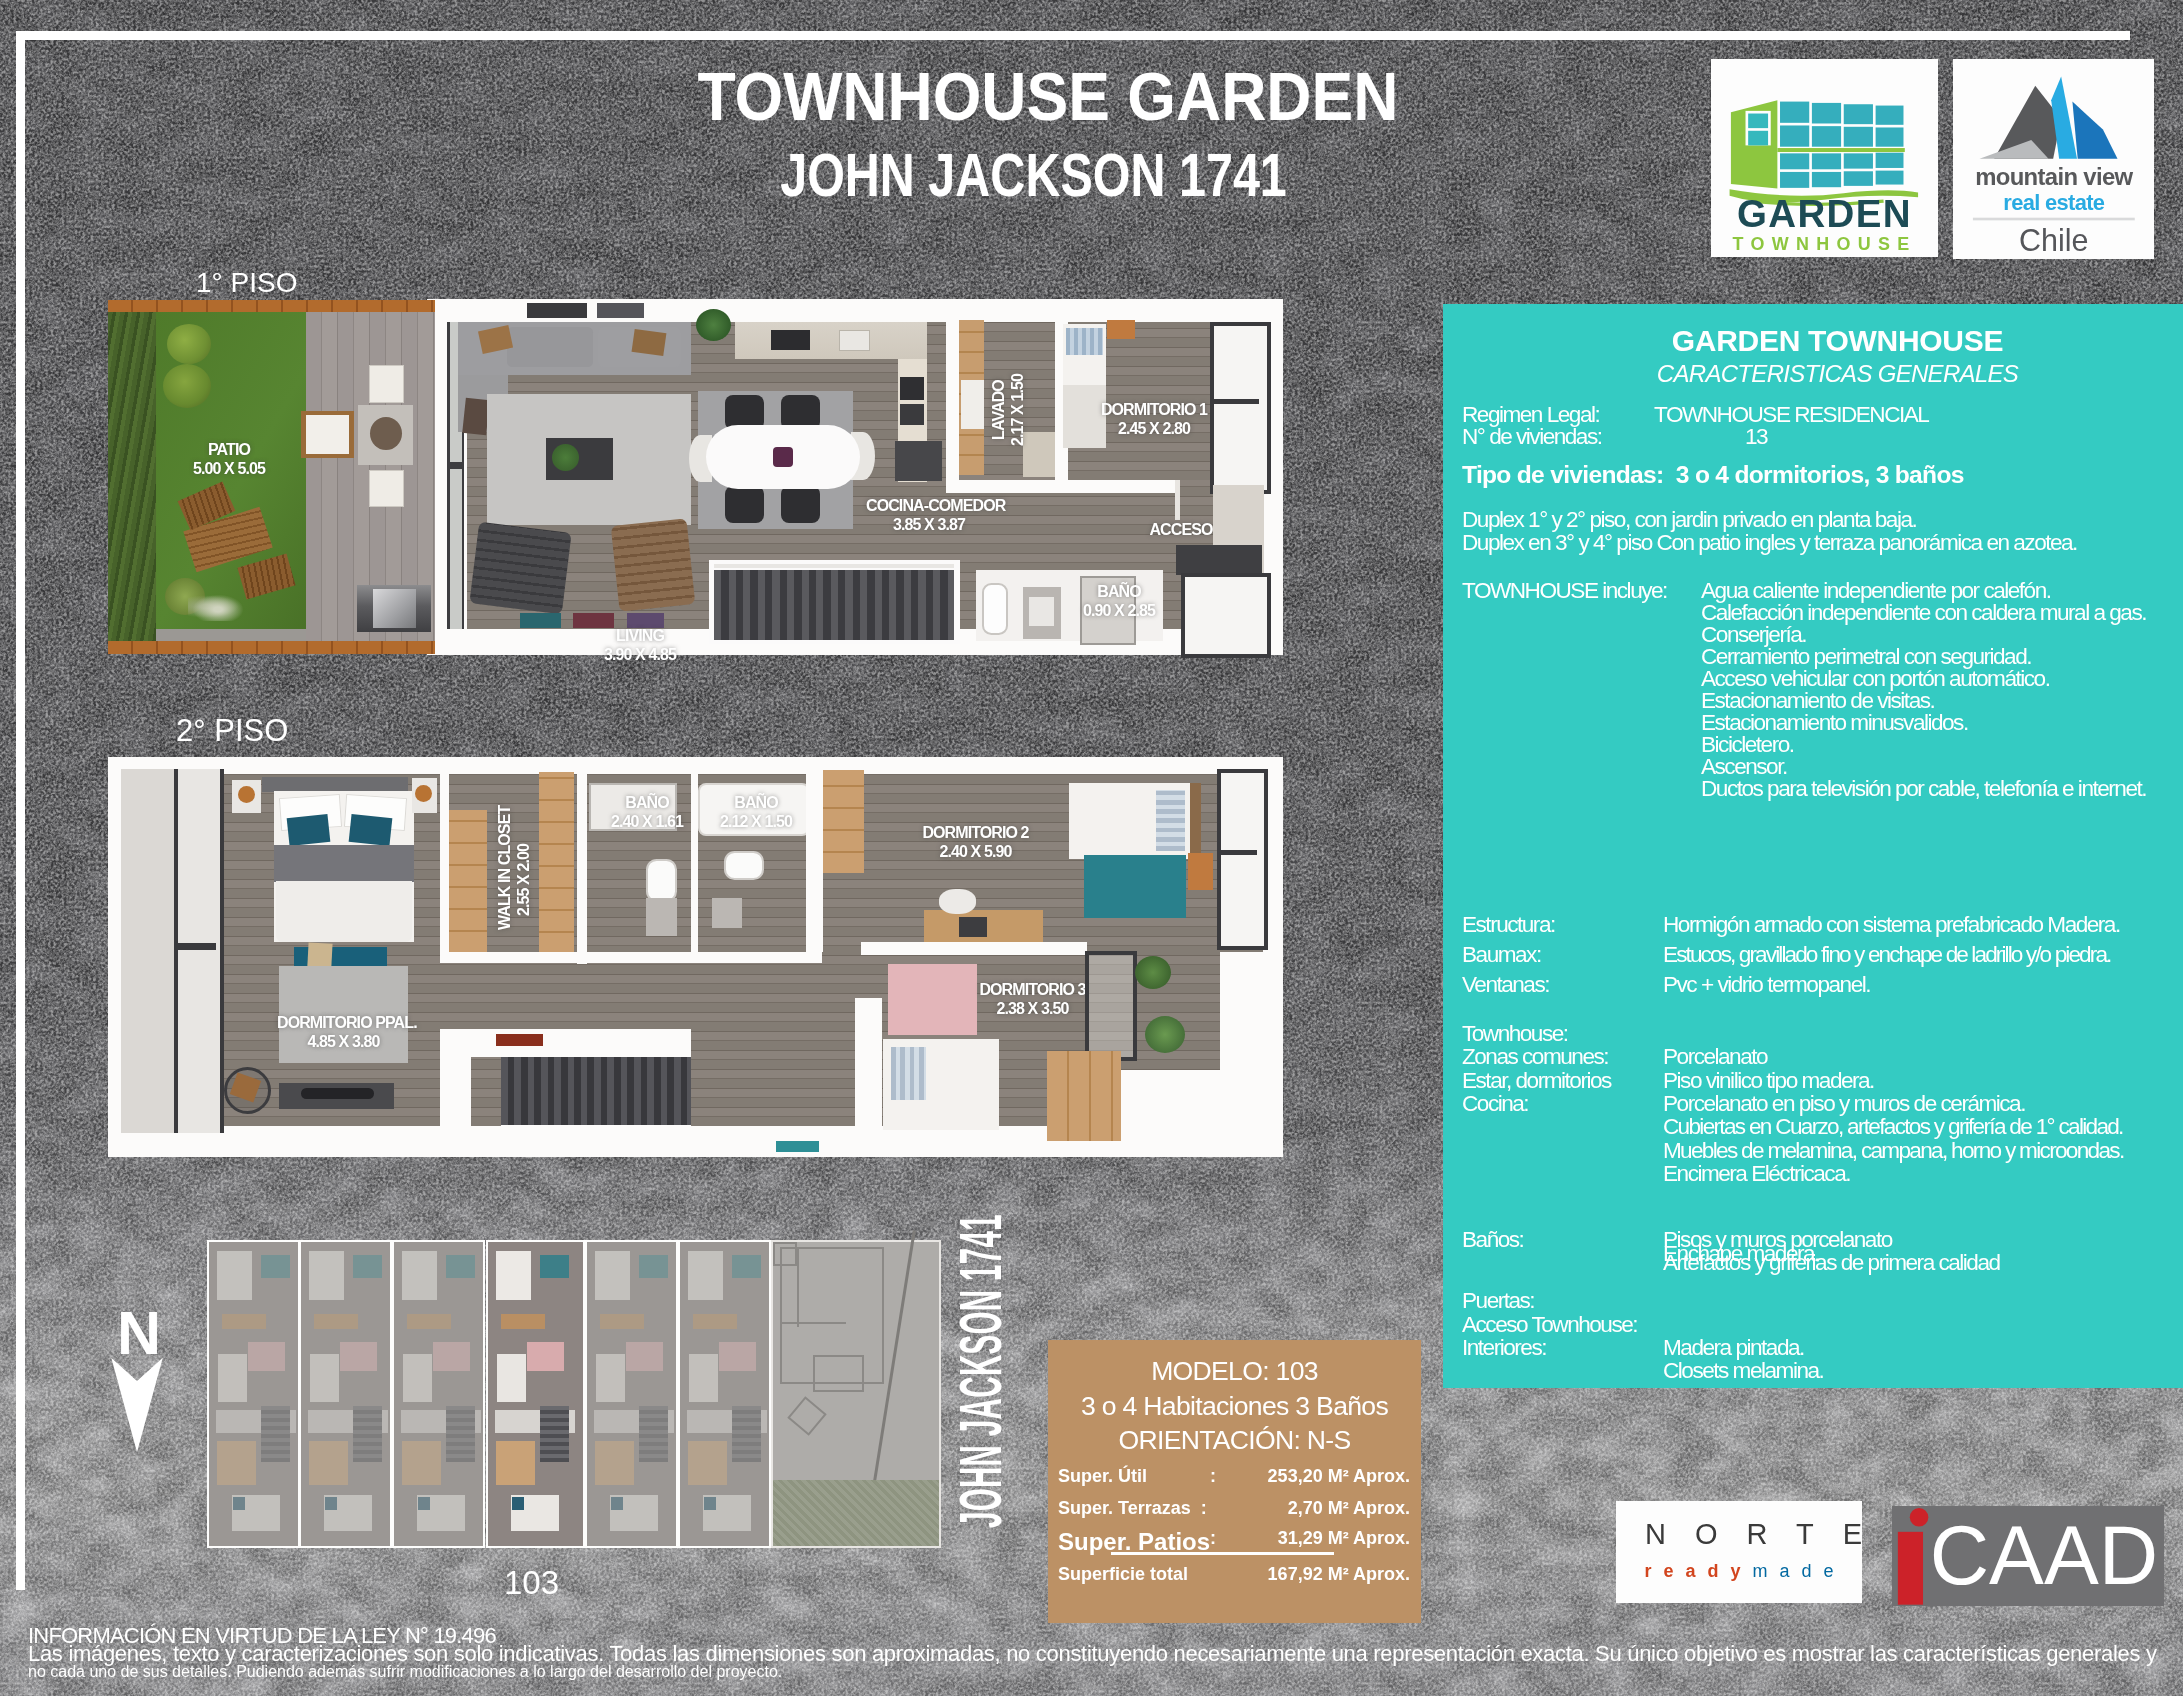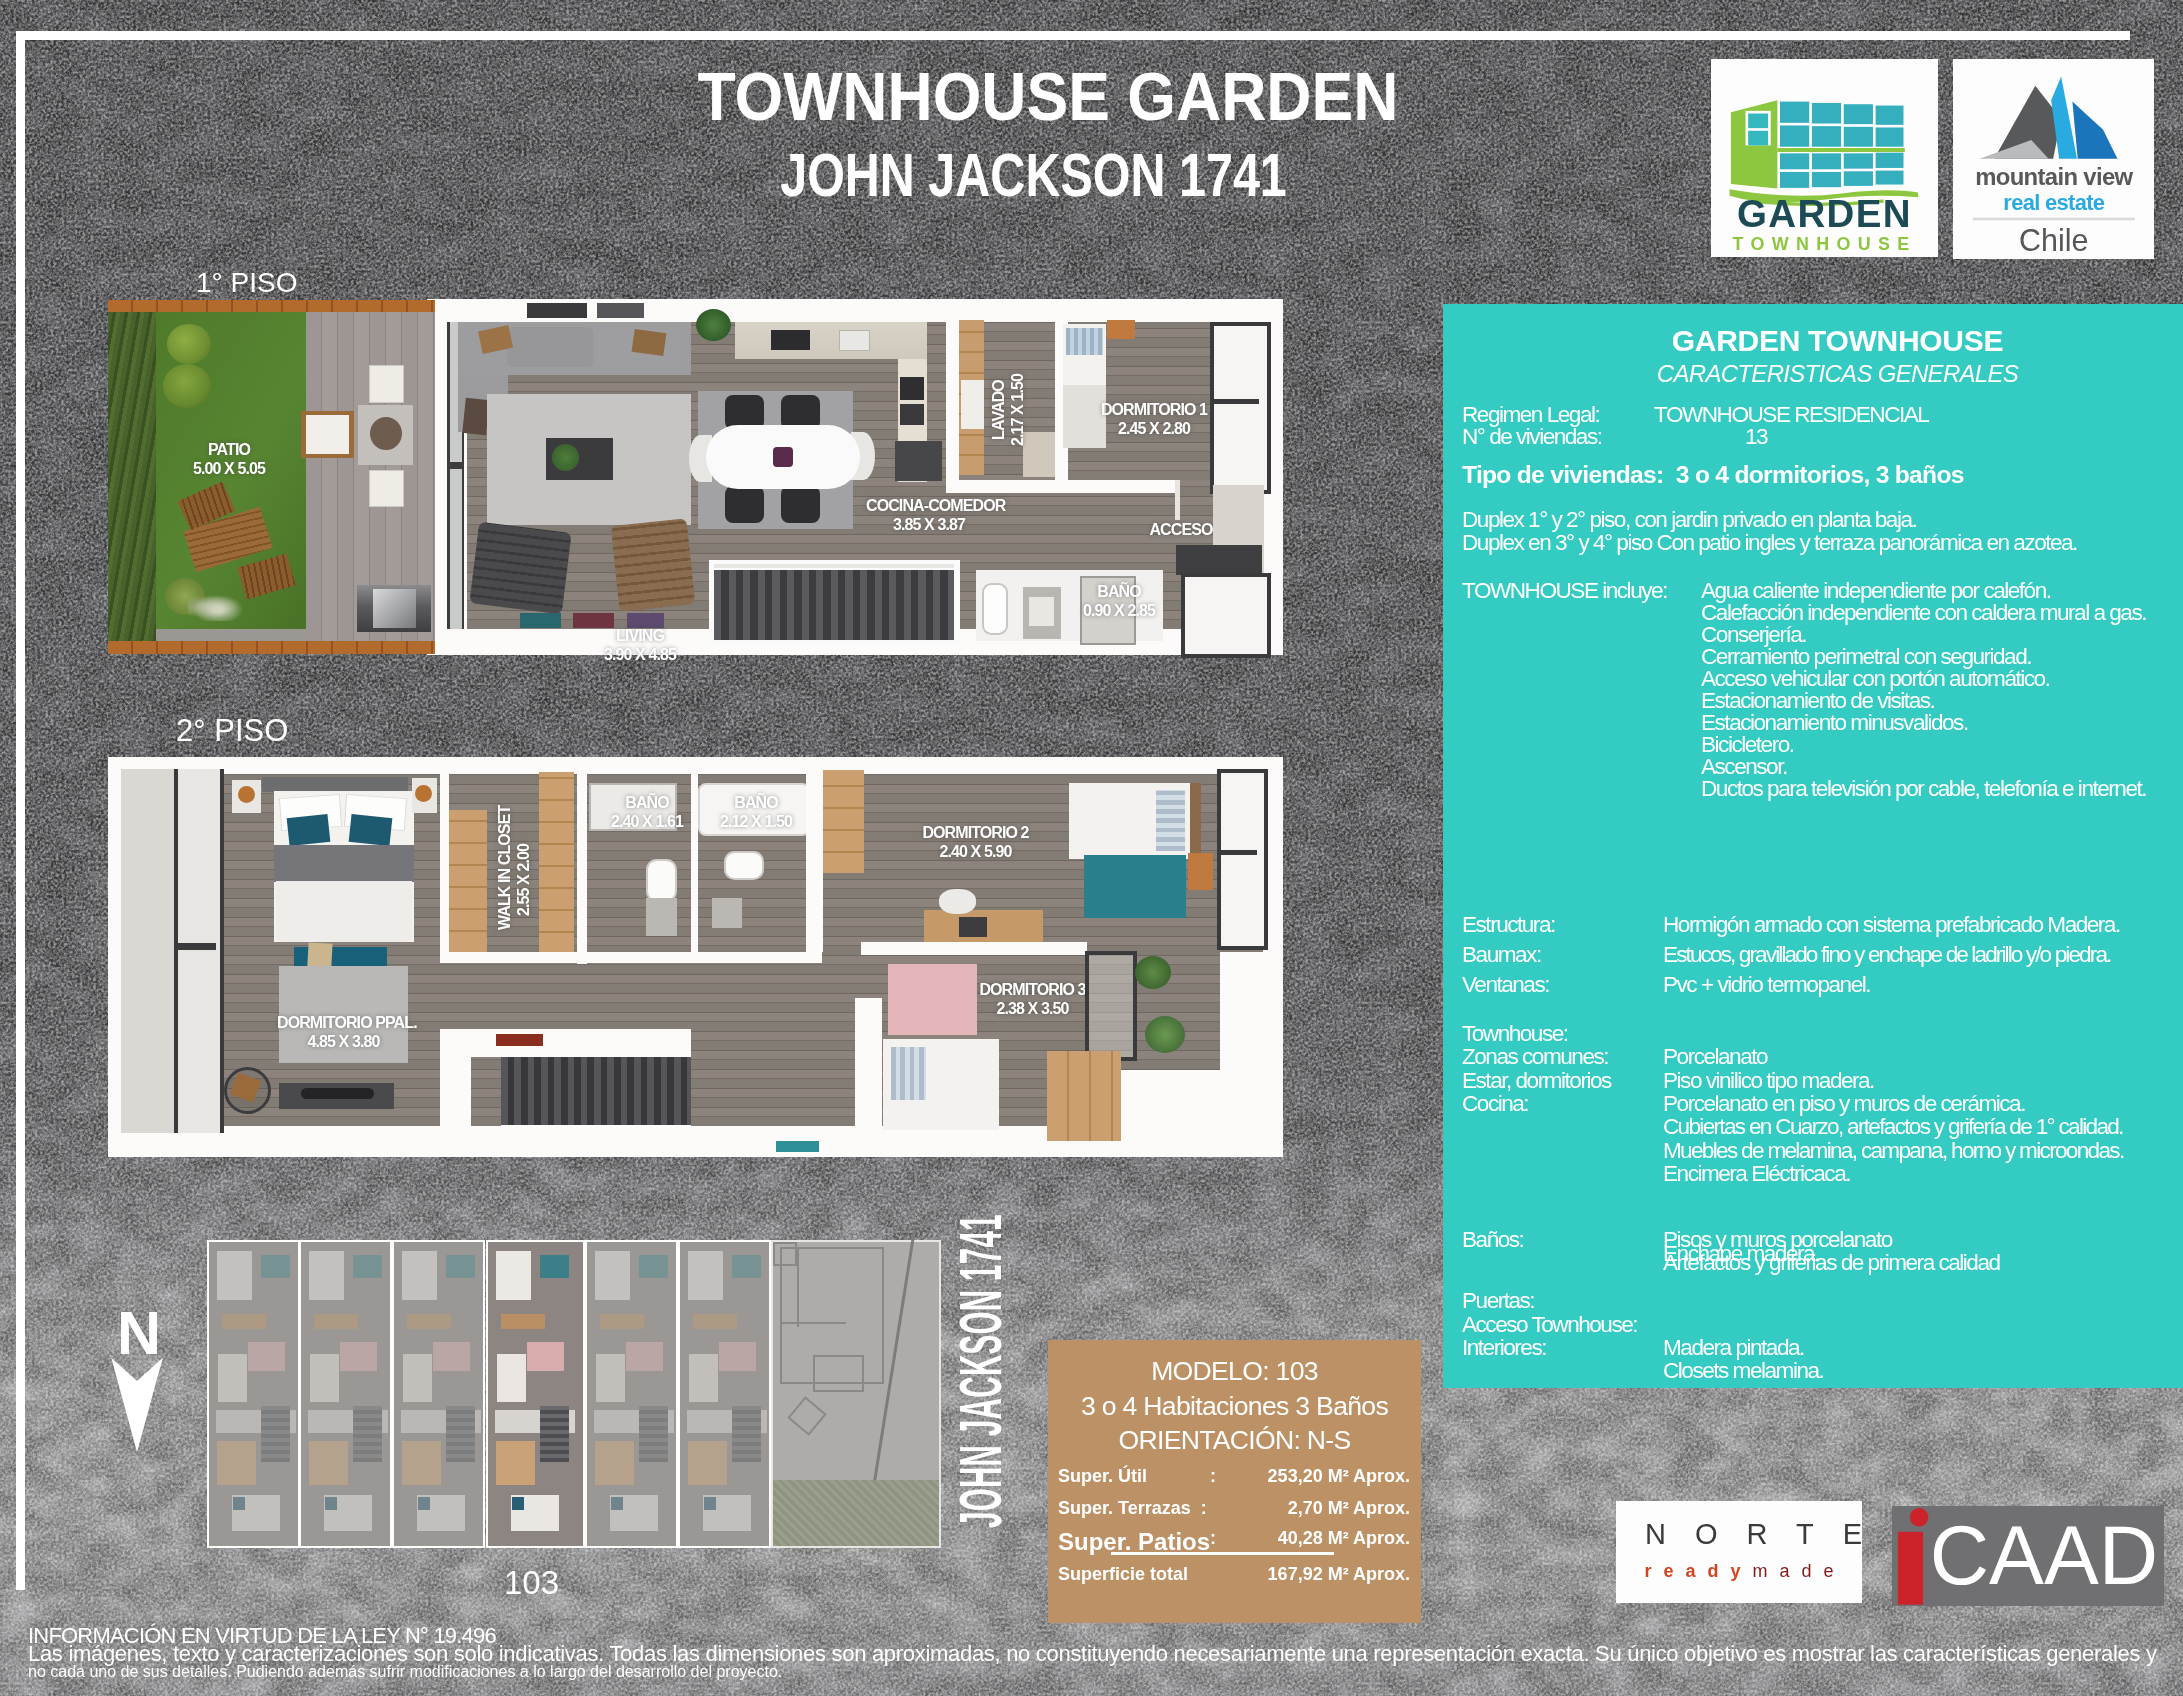--- a/index.html
+++ b/index.html
@@ -680,32 +680,32 @@
 
 <div class="abs wt" style="left:1058px;top:1466px;font-size:18px;font-weight:bold">Super. Útil</div>
 <div class="abs wt" style="left:1210px;top:1466px;font-size:18px;font-weight:bold">:</div>
 <div class="abs wt" style="left:1213px;top:1466px;width:197px;text-align:right;font-size:18px;font-weight:bold">253,20 M² Aprox.</div>
 
 <div class="abs wt" style="left:1058px;top:1498px;font-size:18px;font-weight:bold">Super. Terrazas&nbsp;&nbsp;:</div>
 <div class="abs wt" style="left:1213px;top:1498px;width:197px;text-align:right;font-size:18px;font-weight:bold">2,70 M² Aprox.</div>
 
 <div class="abs wt" style="left:1058px;top:1528px;font-size:24px;font-weight:bold">Super. Patios</div>
 <div class="abs wt" style="left:1210px;top:1528px;font-size:18px;font-weight:bold">:</div>
-<div class="abs wt" style="left:1213px;top:1528px;width:197px;text-align:right;font-size:18px;font-weight:bold">40,28 M² Aprox.</div>
+<div class="abs wt" style="left:1213px;top:1528px;width:197px;text-align:right;font-size:18px;font-weight:bold">31,29 M² Aprox.</div>
 
 <div class="abs" style="left:1111px;top:1552px;width:223px;height:2.7px;background:#fff"></div>
 
 <div class="abs wt" style="left:1058px;top:1564px;font-size:18px;font-weight:bold">Superficie total</div>
 <div class="abs wt" style="left:1213px;top:1564px;width:197px;text-align:right;font-size:18px;font-weight:bold">167,92 M² Aprox.</div>
 
 <div class="abs" style="left:1616px;top:1501px;width:246px;height:102px;background:#fdfdfd">
 
 <div style="position:absolute;left:0;top:17.3px;width:246px;text-align:center;font-size:29px;color:#3a3a3a;letter-spacing:29px;text-indent:29px;white-space:nowrap">NORTE</div>
 
-<div style="position:absolute;left:0;top:60px;width:246px;text-align:center;font-size:18px;letter-spacing:12px;text-indent:12px;white-space:nowrap"><span style="color:#d2451e;font-weight:bold">ready</span><span style="color:#7f1d1d">made</span></div>
+<div style="position:absolute;left:0;top:60px;width:246px;text-align:center;font-size:18px;letter-spacing:12px;text-indent:12px;white-space:nowrap"><span style="color:#d2451e;font-weight:bold">ready</span><span style="color:#0369a1">made</span></div>
 </div>
 
 <div class="abs" style="left:1892px;top:1506px;width:272px;height:100px;background:#707072">
 <svg width="272" height="100" viewBox="0 0 409 151">
 
 <circle cx="40" cy="17" r="14" fill="#cc2229"></circle>
 <rect x="8" y="39" width="38" height="110" fill="#cc2229"></rect>
 
 <text x="56" y="118" font-family="Liberation Sans,sans-serif" font-size="125" fill="#fff" textLength="345" lengthAdjust="spacingAndGlyphs">CAAD</text>
 </svg>

